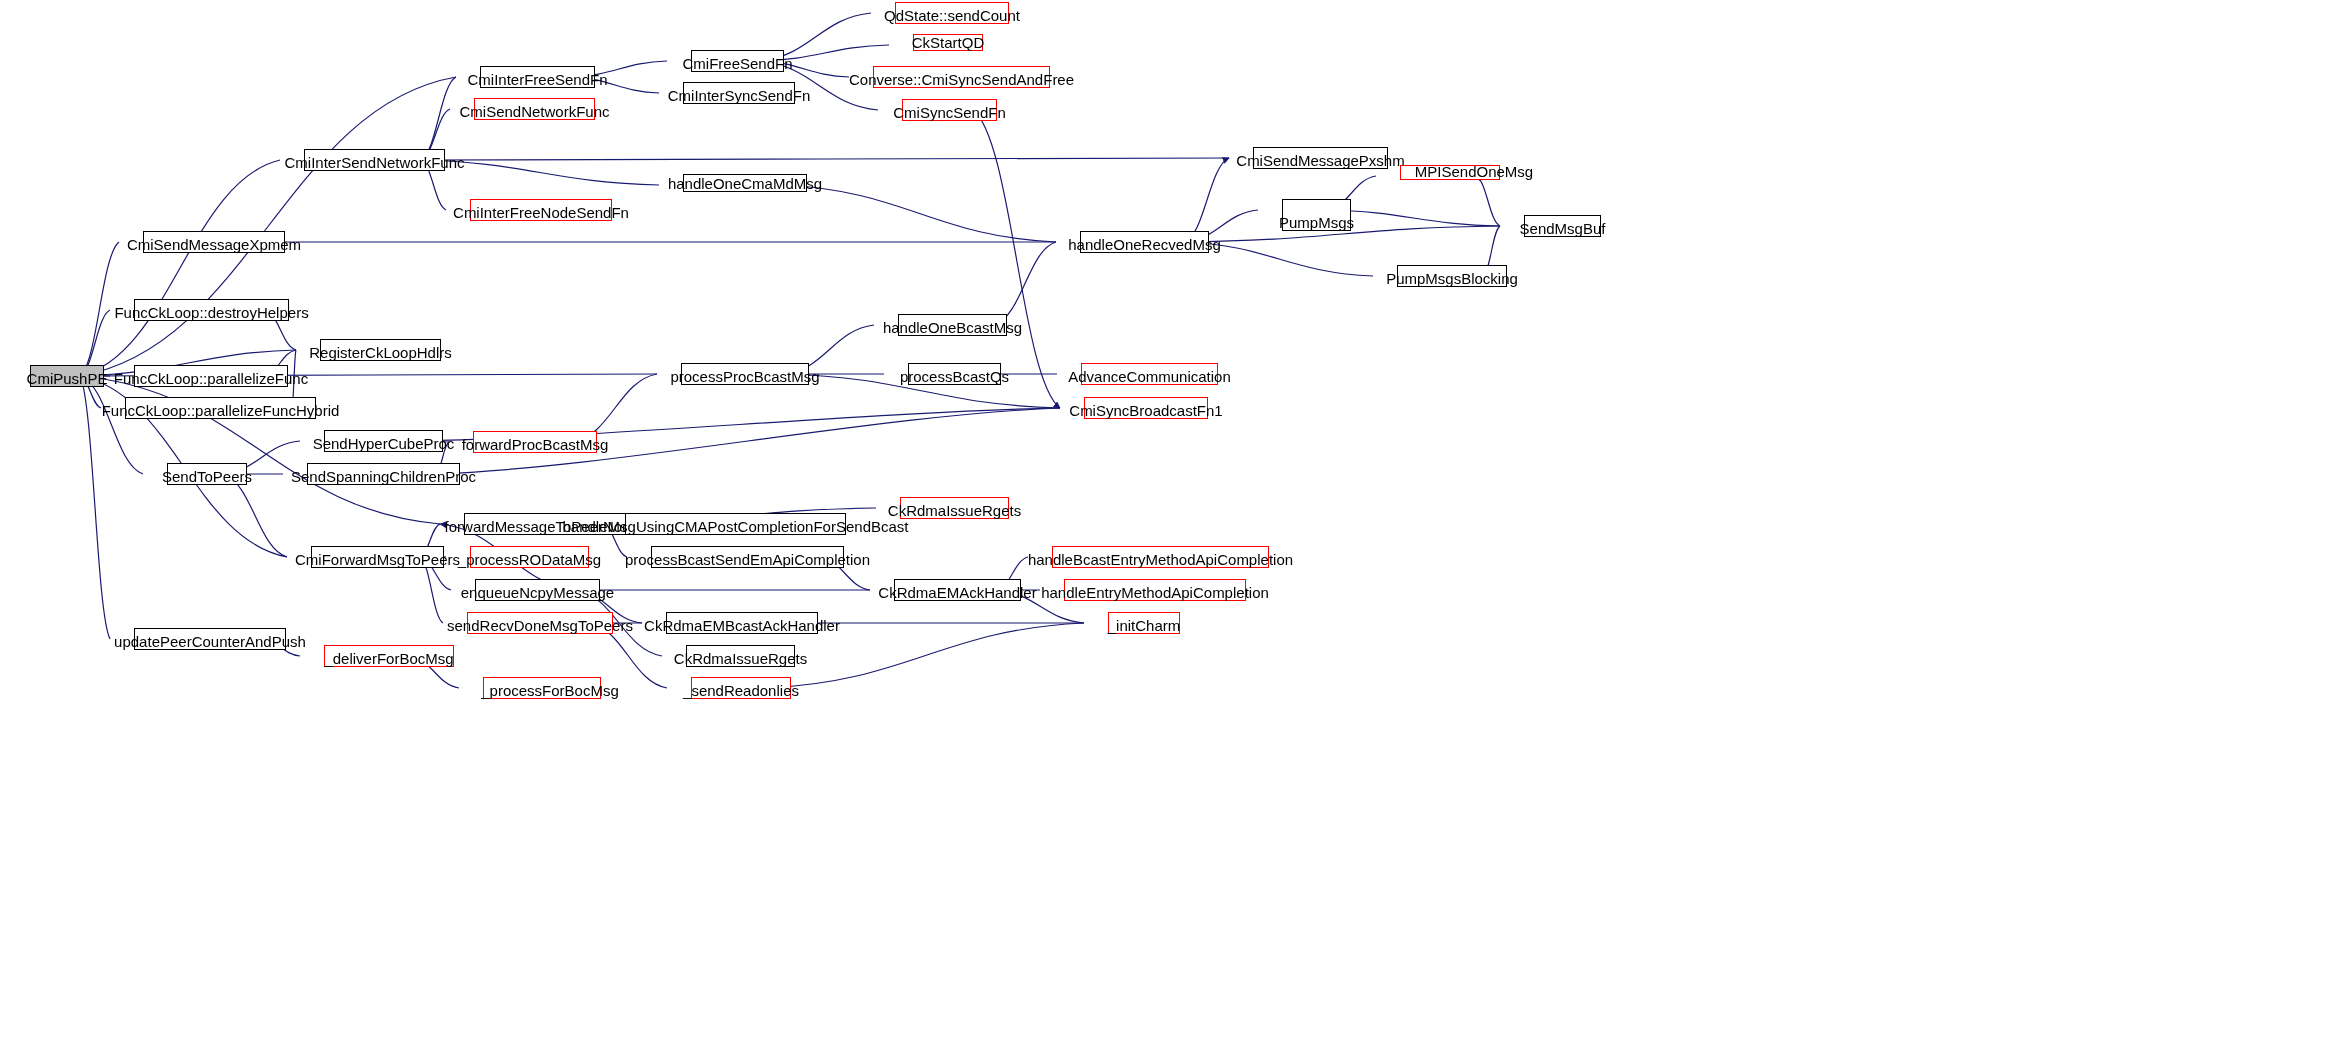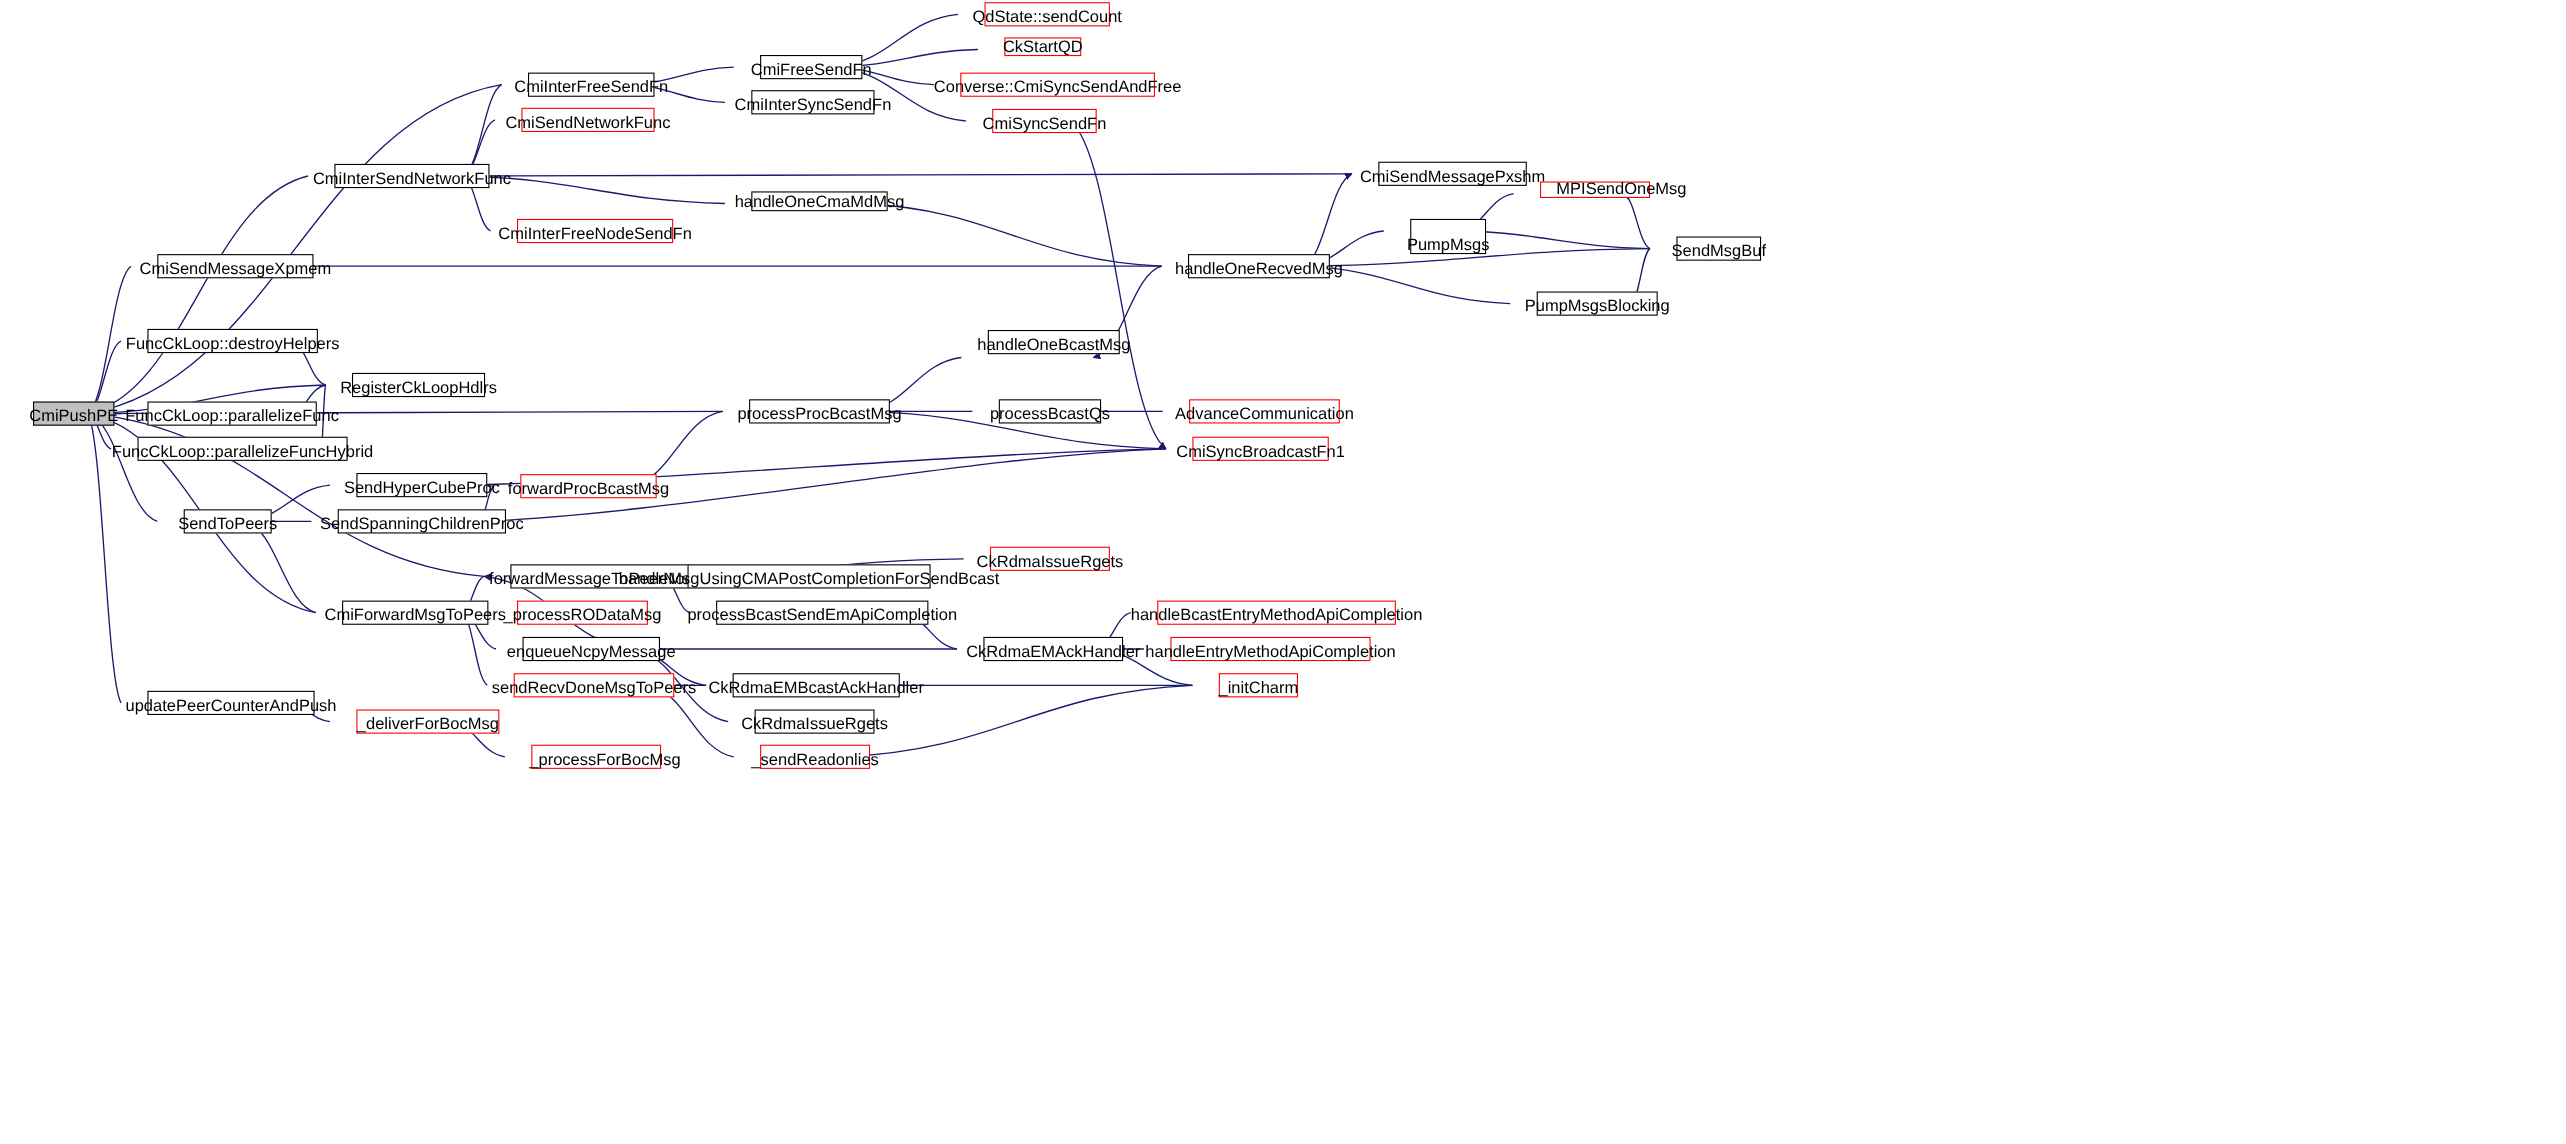--- a/index.html
+++ b/index.html
@@ -151,21 +151,21 @@
       </div>
       <div class="node" style="left: 1056px; top: 231px; width: 129px; height: 22px;">
         <span>handleOneRecvedMsg</span>
       </div>
       <div class="node" style="left: 1373px; top: 265px; width: 110px; height: 22px;">
         <span>PumpMsgsBlocking</span>
       </div>
       <div class="node" style="left: 110px; top: 299px; width: 155px; height: 22px;">
         <span>FuncCkLoop::destroyHelpers</span>
       </div>
-      <div class="node" style="left: 874px; top: 300px; width: 120px; height: 22px;">
+      <div class="node" style="left: 874px; top: 314px; width: 109px; height: 22px;">
         <span>handleOneBcastMsg</span>
       </div>
       <div class="node" style="left: 296px; top: 339px; width: 121px; height: 22px;">
         <span>RegisterCkLoopHdlrs</span>
       </div>
       <div class="node" style="left: 110px; top: 365px; width: 154px; height: 22px;">
         <span>FuncCkLoop::parallelizeFunc</span>
       </div>
       <div class="node" style="left: 657px; top: 363px; width: 128px; height: 22px;">
         <span>processProcBcastMsg</span>

